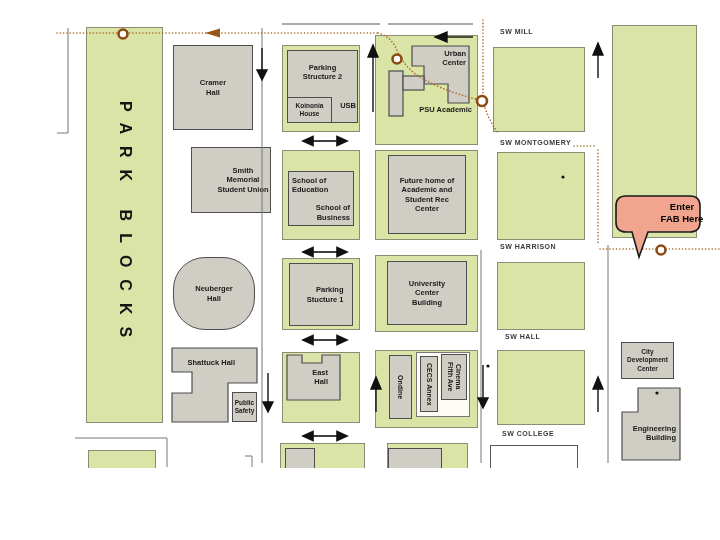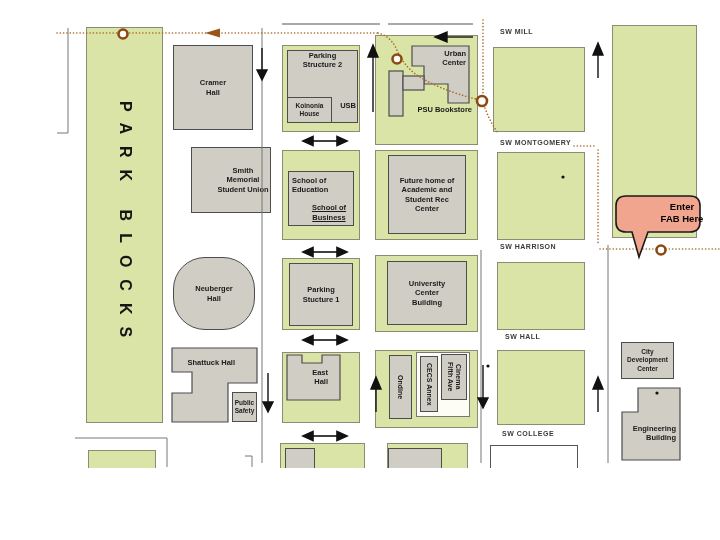--- a/index.html
+++ b/index.html
@@ -63,34 +63,34 @@
     <div class="lbl" style="width:62px;">Smith Memorial Student Union</div>
   </div>
   <div class="bld" style="left:173px;top:257px;width:82px;height:73px;border-radius:32px;">
     <div class="lbl" style="width:48px;">Neuberger Hall</div>
   </div>
   <div class="bld" style="left:232px;top:392px;width:25px;height:30px;">
     <div class="lbl small" style="width:23px;">Public Safety</div>
   </div>
 
   <div class="bld" style="left:287px;top:50px;width:71px;height:73px;align-items:flex-start;">
-    <div class="lbl" style="width:55px;">Parking Structure 2</div>
+    <div class="lbl" style="width:55px;margin-top:12px;">Parking Structure 2</div>
   </div>
   <div class="bld" style="left:287px;top:97px;width:45px;height:26px;">
     <div class="lbl small" style="width:40px;">Koinonia House</div>
   </div>
   <div class="lbl-abs" style="left:332px;top:101px;width:24px;">USB</div>
 
   <div class="bld" style="left:288px;top:171px;width:66px;height:55px;">
     <div class="lbl-abs" style="left:3px;top:4px;width:42px;text-align:left;">School of Education</div>
-    <div class="lbl-abs" style="right:3px;bottom:3px;width:42px;text-align:center;text-decoration:underline;">School of Business</div>
+    <div class="lbl-abs" style="right:3px;bottom:3px;width:42px;text-align:right;">School of Business</div>
   </div>
 
   <div class="bld" style="left:289px;top:263px;width:64px;height:63px;">
-    <div class="lbl" style="width:45px;">Parking Stucture 1</div>
+    <div class="lbl" style="width:45px;text-align:right;">Parking Stucture 1</div>
   </div>
 
   <div class="bld" style="left:285px;top:448px;width:30px;height:25px;"></div>
 
   <div class="bld" style="left:388px;top:155px;width:78px;height:79px;">
     <div class="lbl" style="width:58px;">Future home of Academic and Student Rec Center</div>
   </div>
   <div class="bld" style="left:387px;top:261px;width:80px;height:64px;">
     <div class="lbl" style="width:50px;">University Center Building</div>
   </div>
@@ -216,21 +216,21 @@
     <path d="M626,196 H690 Q700,196 700,206 V222 Q700,232 690,232 H648 L639,257 L632,232 H626 Q616,232 616,222 V206 Q616,196 626,196 Z" style="fill:var(--callout,#F2A58E);" stroke="#1a1a1a" stroke-width="1.6"></path>
 
     <circle cx="563" cy="177" r="1.6" fill="#111"></circle>
     <circle cx="488" cy="366" r="1.6" fill="#111"></circle>
     <circle cx="657" cy="393" r="1.6" fill="#111"></circle>
   </svg>
 
   <div class="lbl-abs" style="left:185px;top:358px;width:50px;">Shattuck Hall</div>
   <div class="lbl-abs" style="left:300px;top:368px;width:28px;">East Hall</div>
   <div class="lbl-abs" style="left:430px;top:49px;width:36px;">Urban Center</div>
-  <div class="lbl-abs" style="left:406px;top:105px;width:66px;">PSU Bookstore</div>
+  <div class="lbl-abs" style="left:406px;top:105px;width:66px;">PSU Academic</div>
   <div class="lbl-abs" style="left:626px;top:424px;width:50px;">Engineering Building</div>
 
   <div class="street-lbl" style="left:500px;top:28px;">SW MILL</div>
   <div class="street-lbl" style="left:500px;top:139px;">SW MONTGOMERY</div>
   <div class="street-lbl" style="left:500px;top:243px;">SW HARRISON</div>
   <div class="street-lbl" style="left:505px;top:333px;">SW HALL</div>
   <div class="street-lbl" style="left:502px;top:430px;">SW COLLEGE</div>
 
   <div class="callout-text">
     <div>Enter</div>

